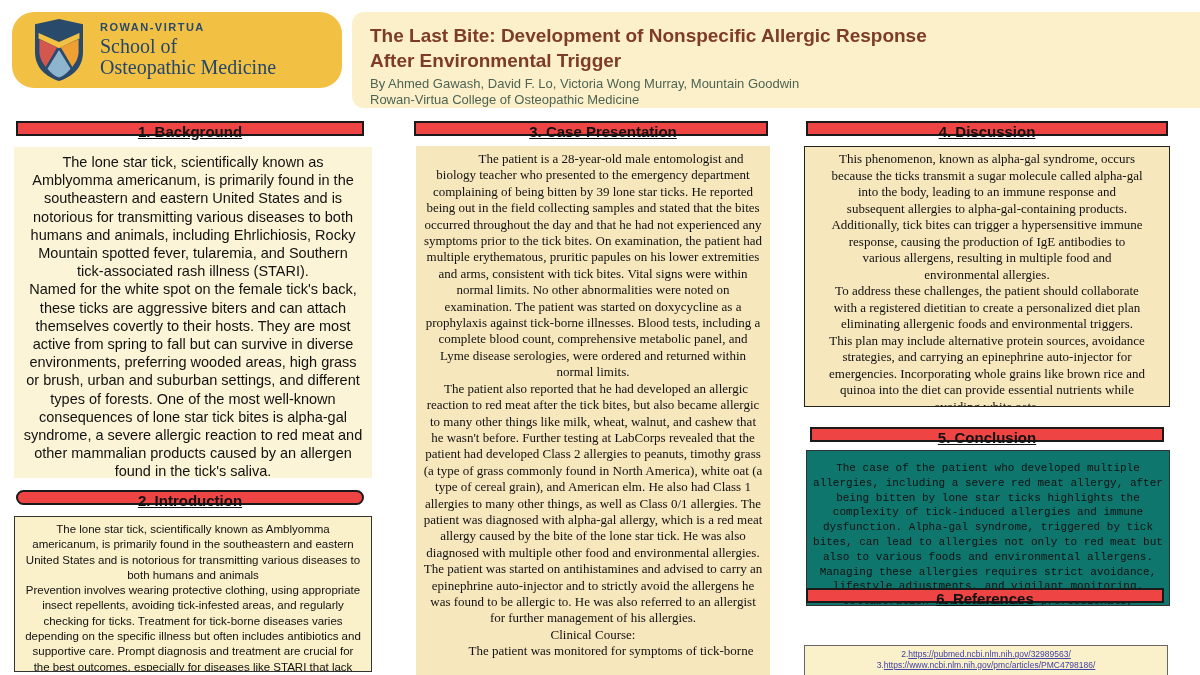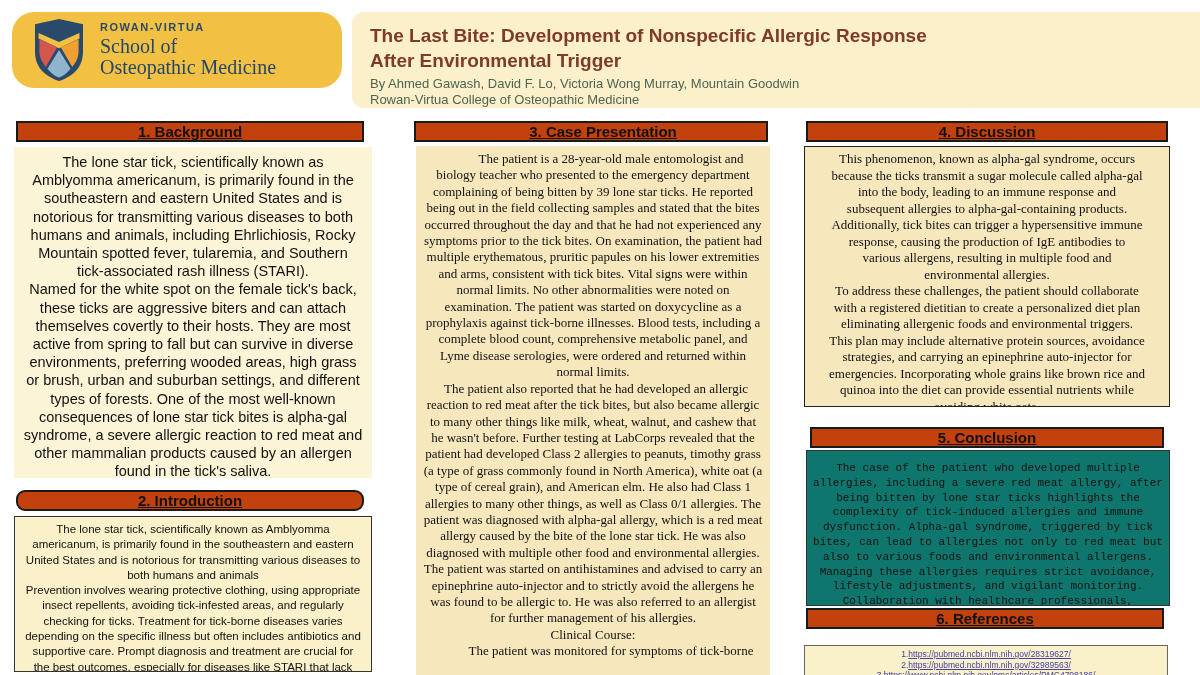--- a/index.html
+++ b/index.html
@@ -14,21 +14,21 @@
   .logo-brand{font-size:11px;font-weight:bold;letter-spacing:1.5px;color:#2A4A6B;margin-bottom:3px;}
   .logo-school{font-family:"Liberation Serif",serif;font-size:20px;color:#24466B;}
 
   .title-card{position:absolute;left:352px;top:12px;width:1000px;height:96px;background:#FBF0C9;
               border-radius:12px;box-sizing:border-box;padding:11px 16px 0 18px;}
   .poster-title{font-size:19px;font-weight:bold;color:#7E3B28;line-height:25px;}
   .poster-byline{font-size:13px;color:#4E6455;line-height:16px;margin-top:3px;}
   .poster-affil{font-size:13px;color:#4E6455;line-height:16px;}
 
   
-  .sec-head{position:absolute;height:21px;background:#c2410c;border:2px solid #1a1a1a;box-sizing:border-box;
+  .sec-head{position:absolute;height:15px;background:#ef4444;border:2px solid #1a1a1a;box-sizing:border-box;
             text-align:center;font-size:15px;font-weight:bold;text-decoration:underline;line-height:18px;color:#111;}
 
   
   .box{position:absolute;box-sizing:border-box;overflow:hidden;text-align:center;}
   .box p{margin:0;}
 
   .bg-box{left:14px;top:147px;width:358px;height:331px;background:#FCF4D6;padding:6px 9px;
           font-size:14.5px;line-height:18.2px;}
   .intro-box{left:14px;top:516px;width:358px;height:156px;background:#FAF0C9;border:1px solid #333;
              padding:5px 8px;font-size:11.5px;line-height:15.3px;}
@@ -99,20 +99,19 @@
   <div class="box disc-box">
     <p>This phenomenon, known as alpha-gal syndrome, occurs because the ticks transmit a sugar molecule called alpha-gal into the body, leading to an immune response and subsequent allergies to alpha-gal-containing products. Additionally, tick bites can trigger a hypersensitive immune response, causing the production of IgE antibodies to various allergens, resulting in multiple food and environmental allergies.</p>
     <p>To address these challenges, the patient should collaborate with a registered dietitian to create a personalized diet plan eliminating allergenic foods and environmental triggers. This plan may include alternative protein sources, avoidance strategies, and carrying an epinephrine auto-injector for emergencies. Incorporating whole grains like brown rice and quinoa into the diet can provide essential nutrients while avoiding white oats.</p>
   </div>
 
   <div class="sec-head" style="left:810px;top:427px;width:354px;">5. Conclusion</div>
   <div class="box conc-box">
     <p>The case of the patient who developed multiple allergies, including a severe red meat allergy, after being bitten by lone star ticks highlights the complexity of tick-induced allergies and immune dysfunction. Alpha-gal syndrome, triggered by tick bites, can lead to allergies not only to red meat but also to various foods and environmental allergens. Managing these allergies requires strict avoidance, lifestyle adjustments, and vigilant monitoring. Collaboration with healthcare professionals, including dietitians and allergists, is crucial to developing personalized dietary and allergen avoidance plans to improve the patient's quality of life and mitigate the risks associated with these allergies</p>
   </div>
 
-  <div class="sec-head" style="left:806px;top:608px;width:358px;">6. References</div>
+  <div class="sec-head" style="left:806px;top:588px;width:358px;">6. References</div>
   <div class="box refs-box">
-    <div class="ref-row"><span class="ref-num">1.</span><a class="ref-link">https://pubmed.ncbi.nlm.nih.gov/28319627/</a></div>
     <div class="ref-row"><span class="ref-num">2.</span><a class="ref-link">https://pubmed.ncbi.nlm.nih.gov/32989563/</a></div>
     <div class="ref-row"><span class="ref-num">3.</span><a class="ref-link">https://www.ncbi.nlm.nih.gov/pmc/articles/PMC4798186/</a></div>
   </div>
 
 </div>
 
 </body></html>

